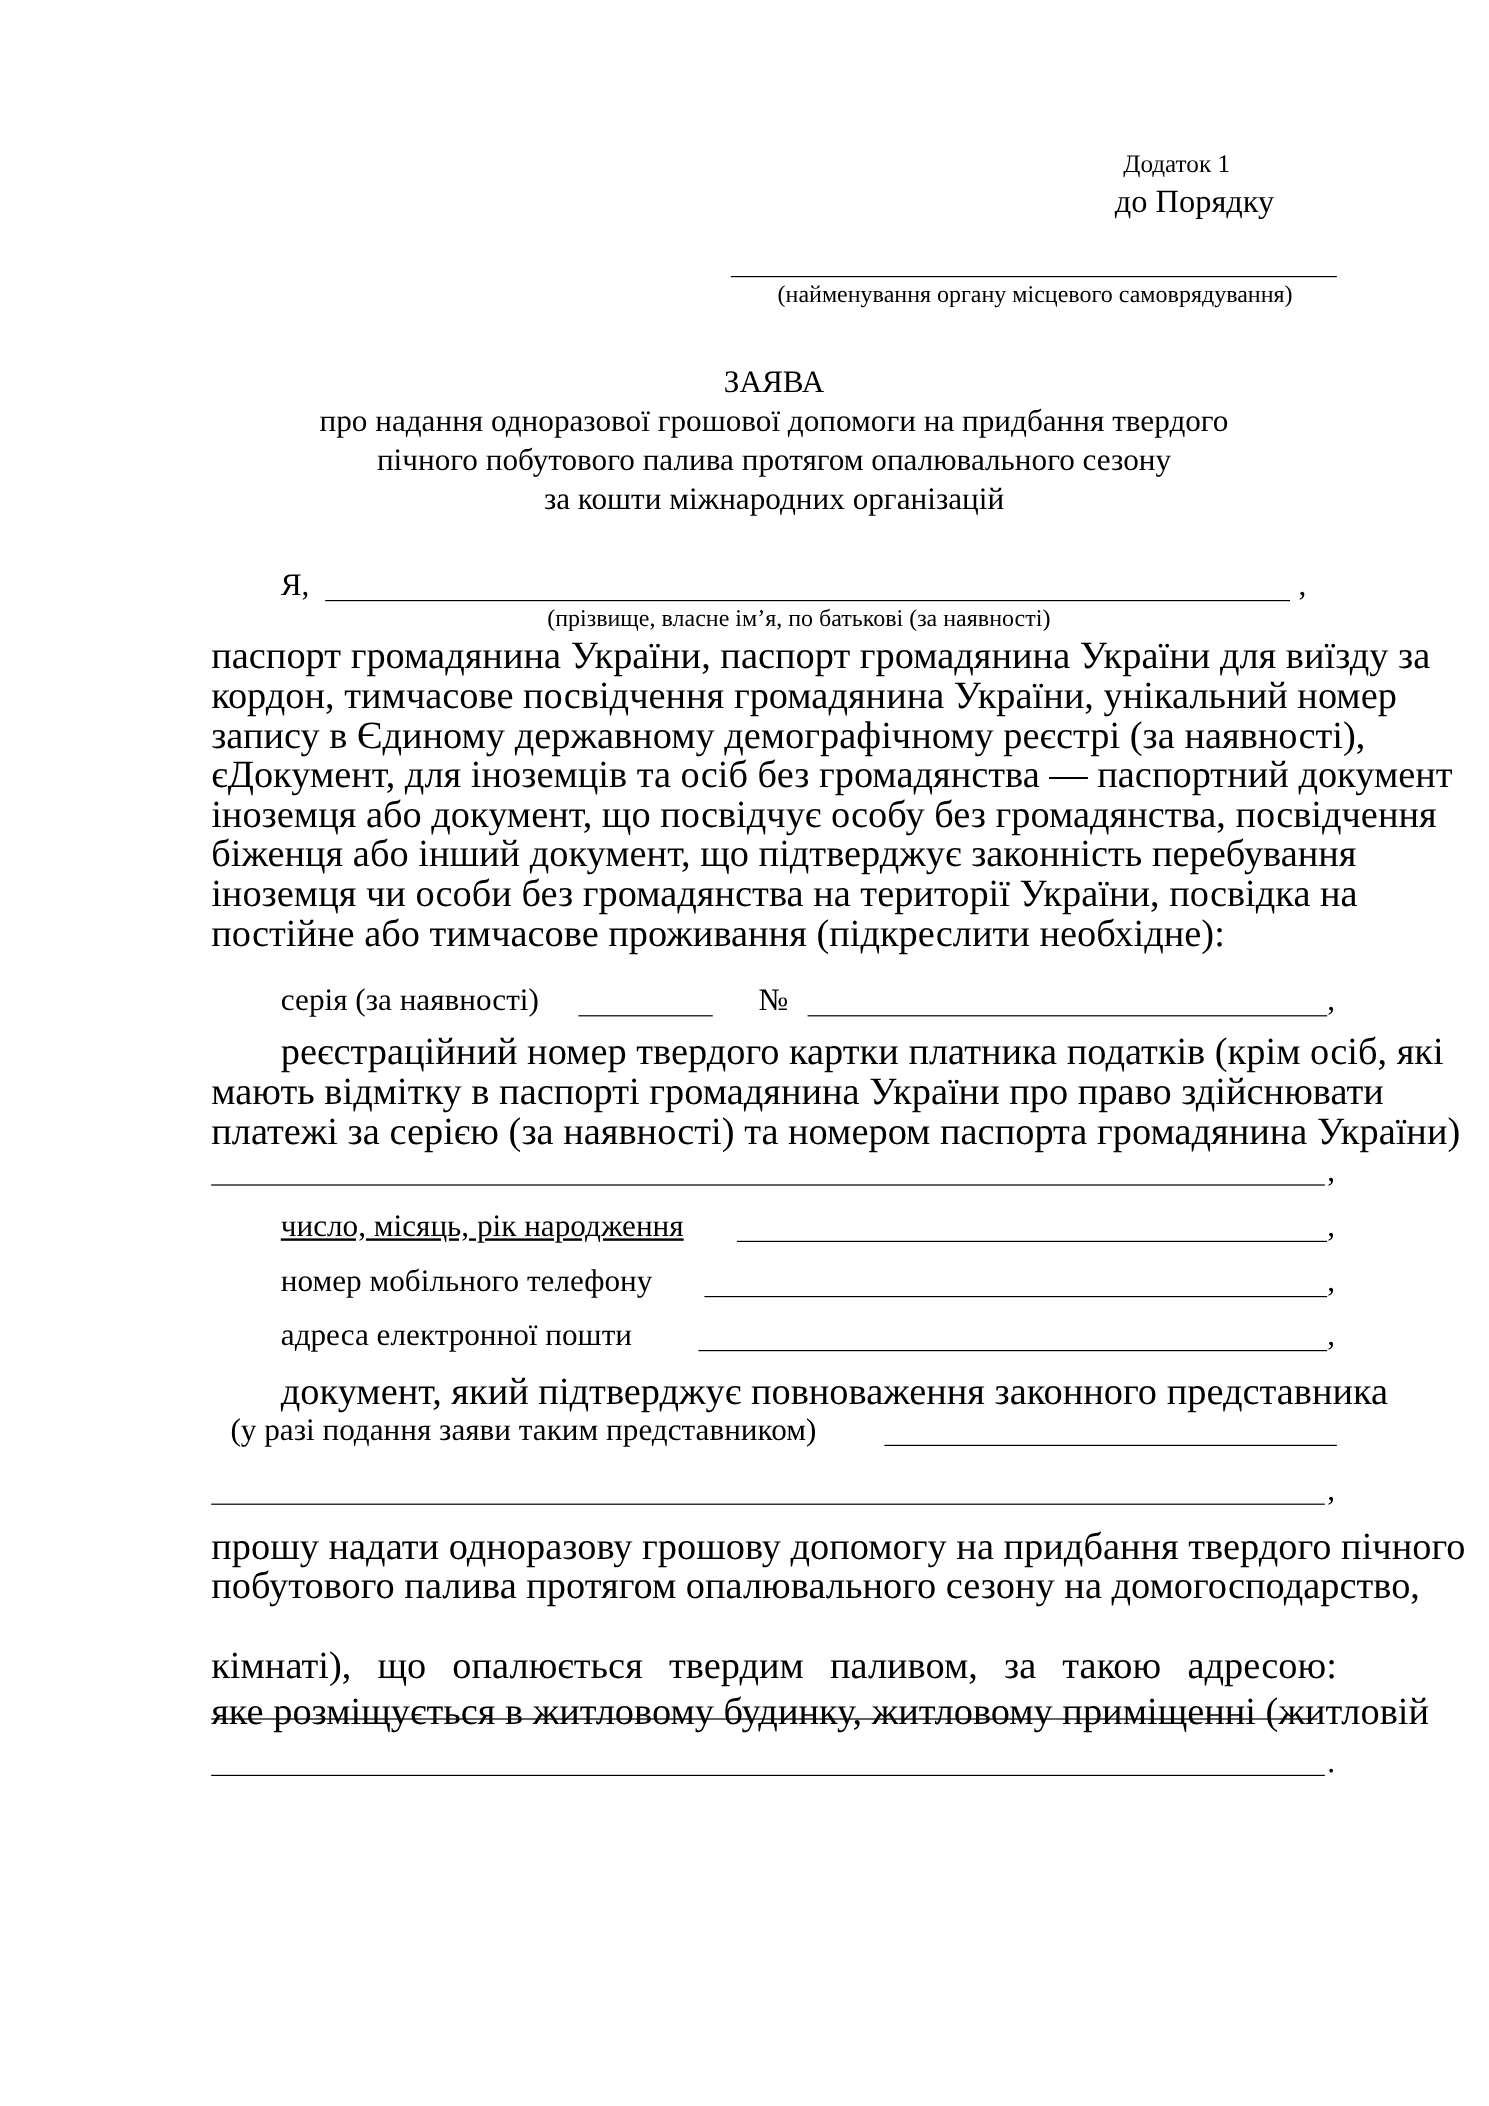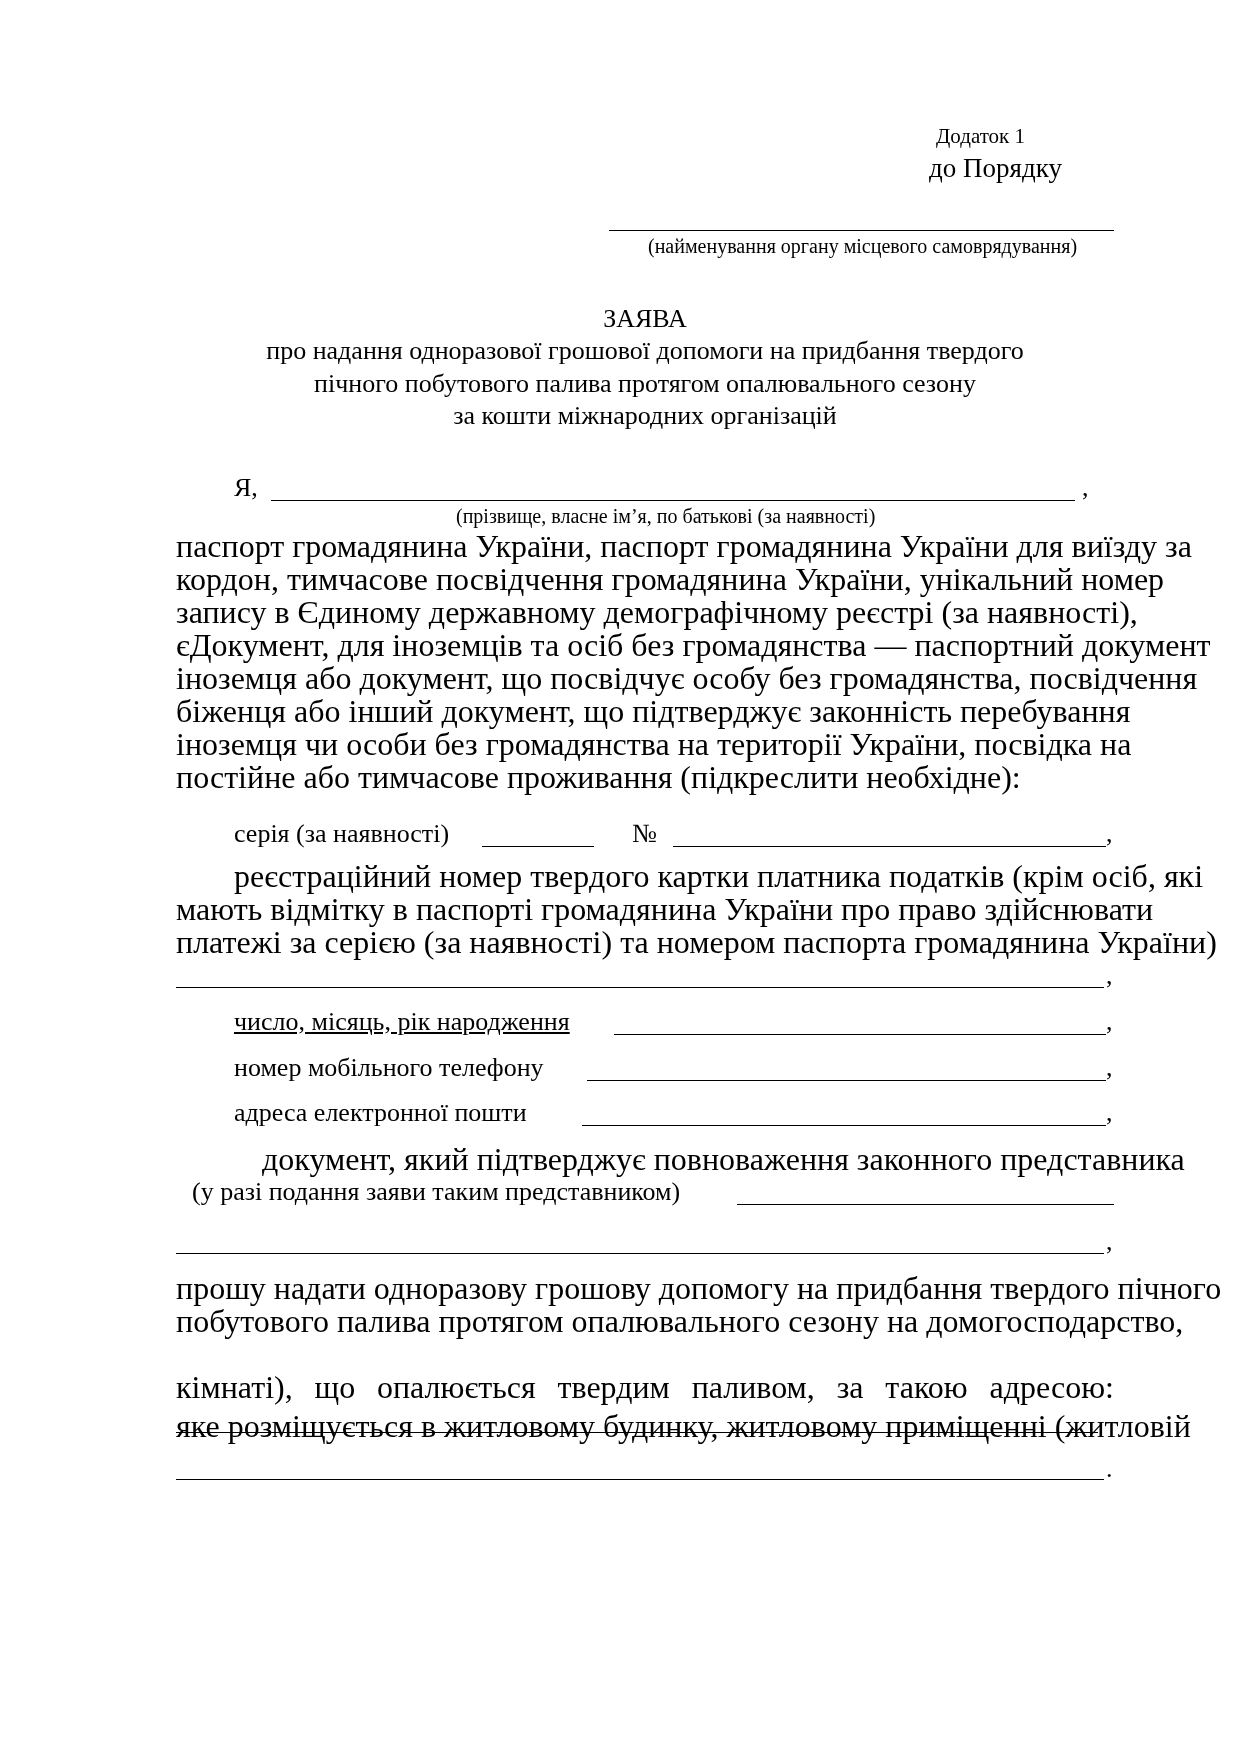--- a/index.html
+++ b/index.html
@@ -70,21 +70,21 @@
 <div class="punct" style="left:1106px; top:1006px;">,</div>
 
 <div class="field-label" style="left:234px; top:1052px;">номер мобільного телефону</div>
 <div class="field-line" style="left:587px; width:519px; top:1080px;"></div>
 <div class="punct" style="left:1106px; top:1052px;">,</div>
 
 <div class="field-label" style="left:234px; top:1097px;">адреса електронної пошти</div>
 <div class="field-line" style="left:582px; width:524px; top:1125px;"></div>
 <div class="punct" style="left:1106px; top:1097px;">,</div>
 
-<div class="just" style="left:234px; width:880px; top:1143px;margin-left:28px;">документ, який підтверджує повноваження законного представника</div>
+<div class="just" style="left:234px; width:880px; top:1143px;">документ, який підтверджує повноваження законного представника</div>
 <div class="field-label" style="left:192px; top:1176px;">(у разі подання заяви таким представником)</div>
 <div class="field-line" style="left:737px; width:377px; top:1204px;"></div>
 <div class="field-line" style="left:176px; width:928px; top:1253px;"></div>
 <div class="punct" style="left:1106px; top:1226px;">,</div>
 
 <div>
   <div class="just" style="top:1272px;font-family:Liberation Serif, serif;">прошу надати одноразову грошову допомогу на придбання твердого пічного</div>
   <div class="just" style="top:1305px;">побутового палива протягом опалювального сезону на домогосподарство,</div>
   <div class="just" style="top:1410px;">яке розміщується в житловому будинку, житловому приміщенні (житловій</div>
   <div class="just" style="top:1371px;">кімнаті), що опалюється твердим паливом, за такою адресою:</div>

